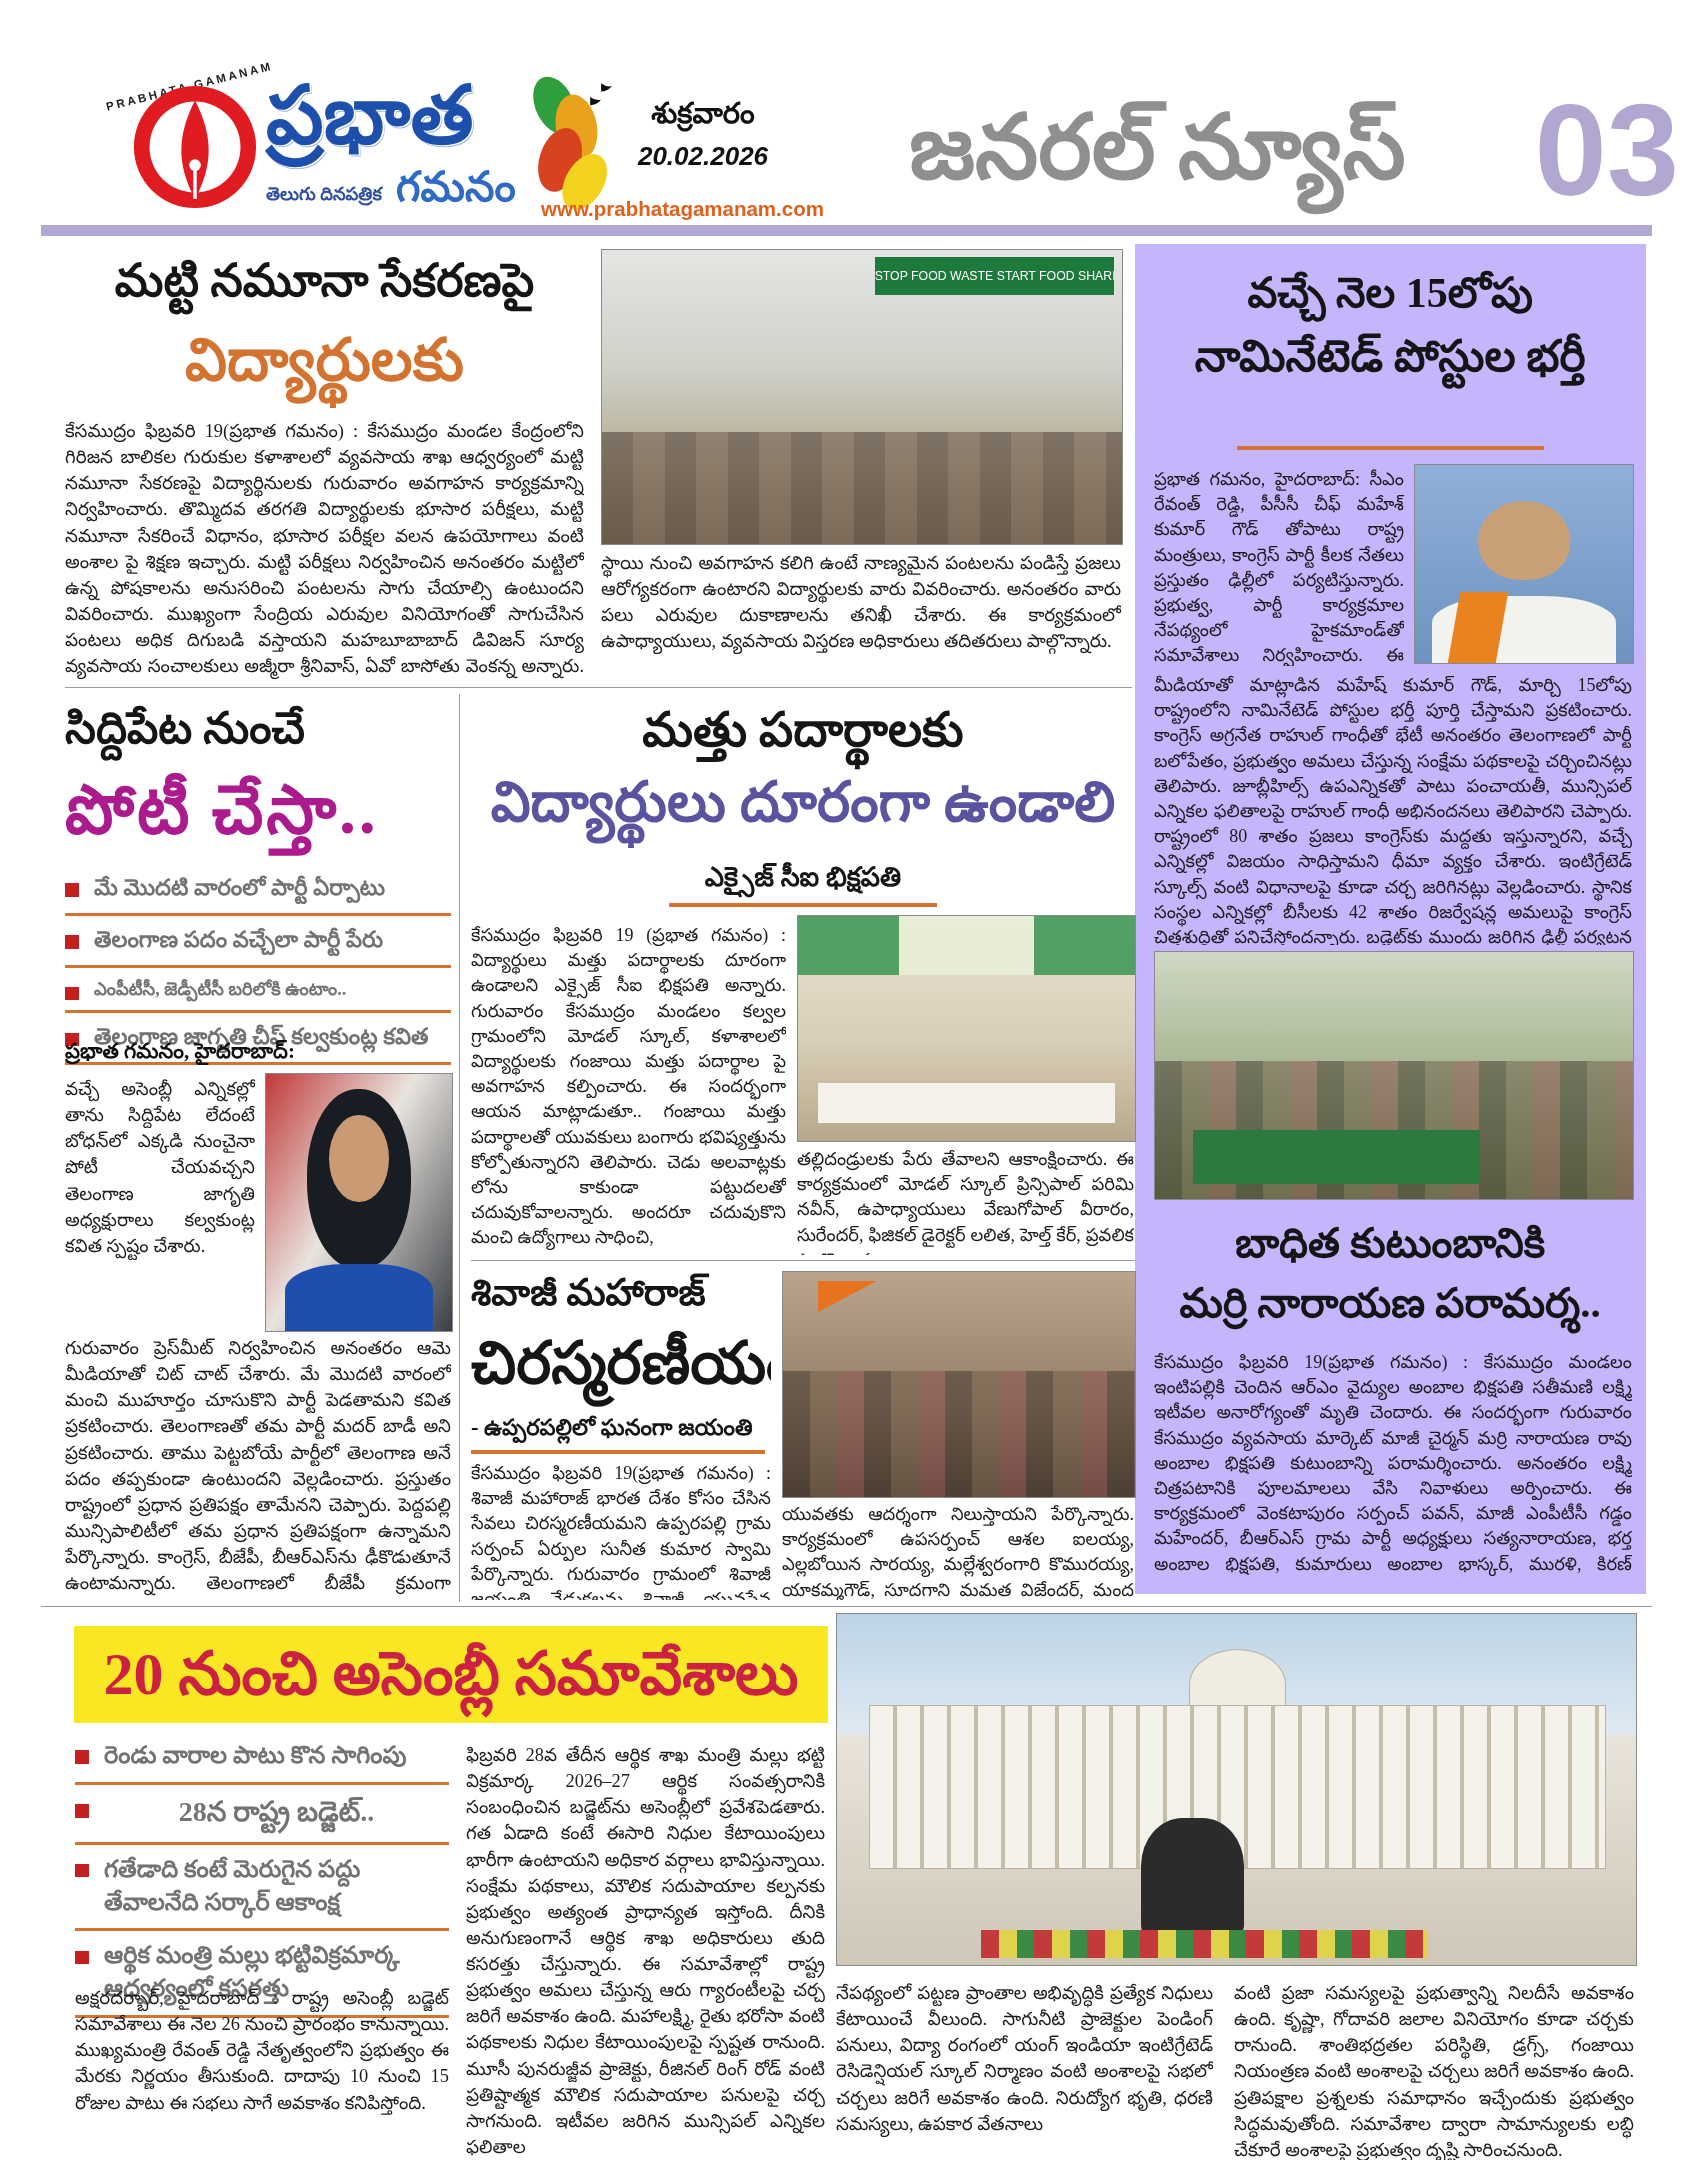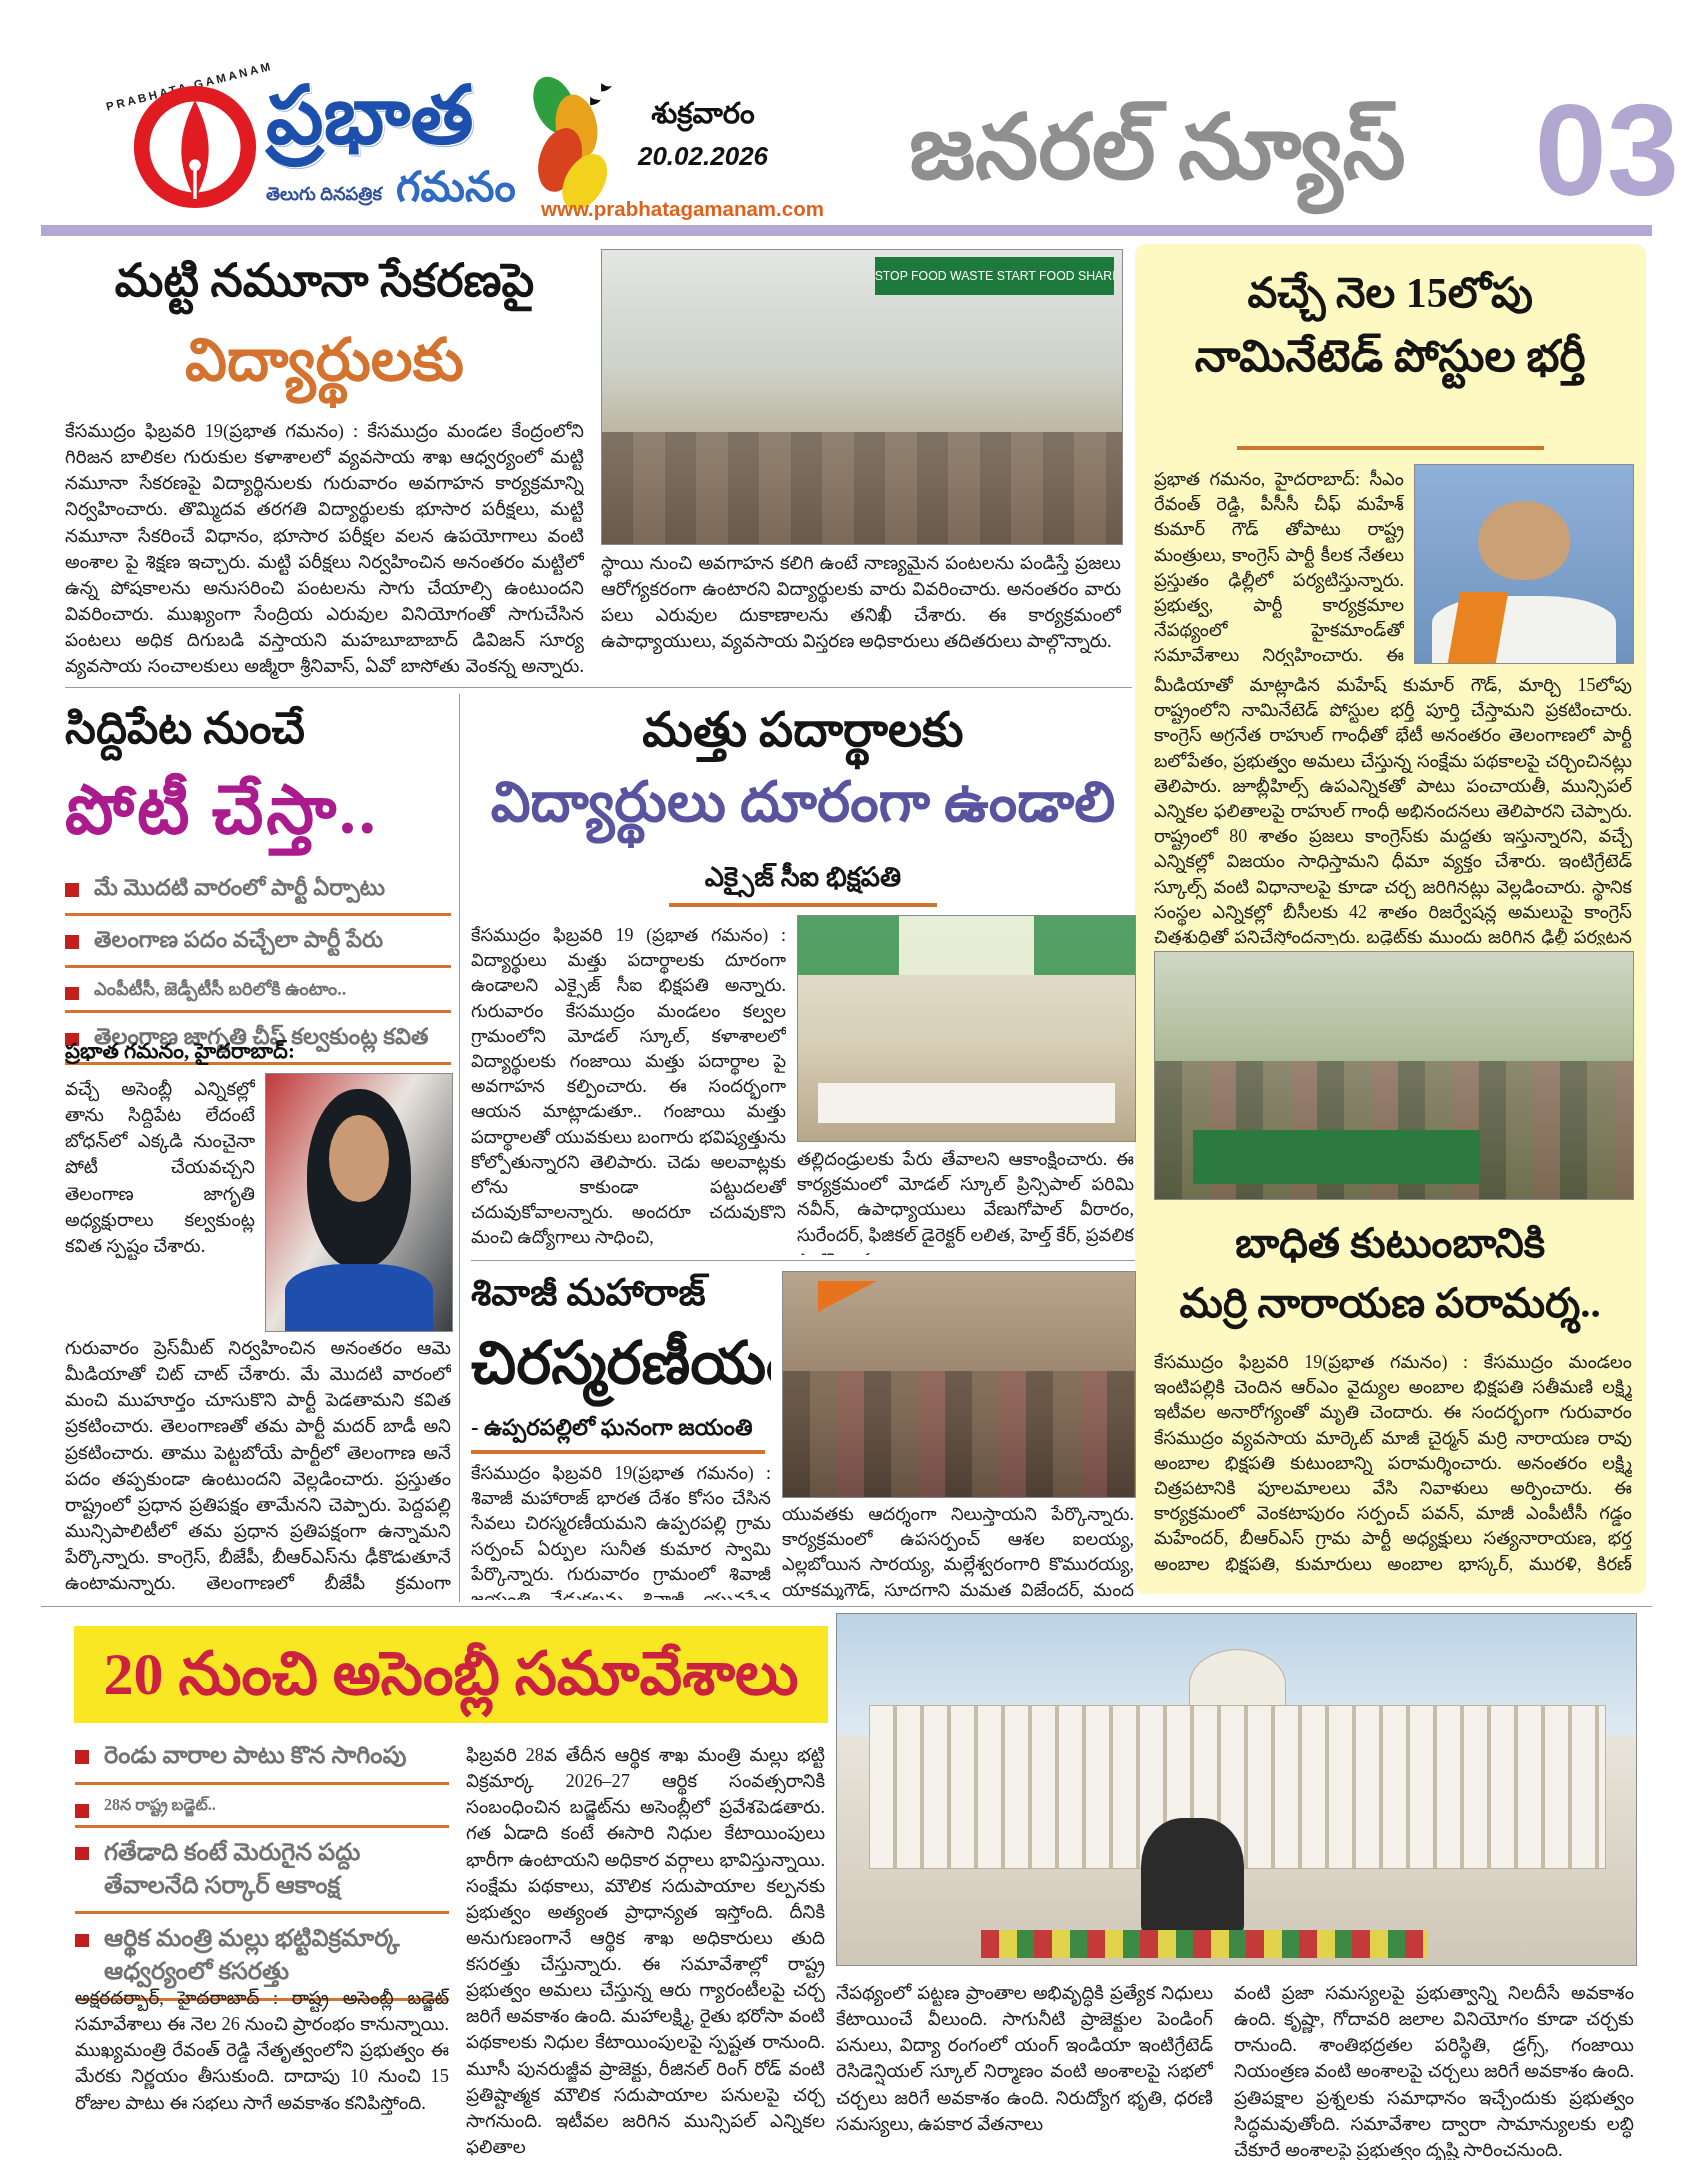--- a/index.html
+++ b/index.html
@@ -46,21 +46,21 @@
   .dateline{font-weight:bold;font-size:21px;color:#111;}
   .subhead{font-weight:bold;color:#161616;}
   .orange-rule{background:#d4722f;height:4.1px;}
 
   
   .bullet-item{position:relative;padding-left:29px;font-weight:bold;color:#737373;
                border-bottom:3.4px solid #d4722f;padding-bottom:6.8px;margin-bottom:11px;}
   .bullet-item .sq{position:absolute;left:0;top:8.2px;width:13.7px;height:13.7px;background:#c41f1f;}
 
   
-  .blue-box{left:1135px;top:244px;width:511px;height:1350px;background:#fef9c3;border-radius:10px;}
+  .blue-box{left:1135px;top:244px;width:511px;height:1350px;background:#c4b5fd;}
 
   
   .yellow-banner{left:74px;top:1626px;width:754px;height:97px;background:#f8e722;}
   .yellow-banner .txt{width:100%;text-align:center;font-size:60px;line-height:97px;font-weight:bold;
                       color:#cd2143;white-space:nowrap;}
 
   
   .photo{border:0.7px solid #8a8a8a;overflow:hidden;}
   .ph-classroom{background:linear-gradient(180deg,#e3e6e2 0%,#cfd2c9 40%,#b3a68c 75%,#8e8168 100%);}
   .ph-banner{position:absolute;right:8.2px;top:6.8px;width:46%;height:38px;background:#1d7a3c;color:#fff;
@@ -243,21 +243,21 @@
 
   <div class="abs photo ph-assembly" style="left:836px;top:1613px;width:799px;height:351px;">
     <div class="ph-dome"></div>
     <div class="ph-building"></div>
     <div class="ph-statue"></div>
     <div class="ph-flowers"></div>
   </div>
 
   <div class="abs" style="left:75px;top:1742px;width:374px;">
     <div class="bullet-item" style="font-size:24px;"><span class="sq"></span><span>రెండు వారాల పాటు కొన సాగింపు</span></div>
-    <div class="bullet-item" style="font-size:16px;"><span class="sq"></span><span>28న రాష్ట్ర బడ్జెట్..</span></div>
+    <div class="bullet-item" style="font-size:28px;text-align:center;"><span class="sq"></span><span>28న రాష్ట్ర బడ్జెట్..</span></div>
     <div class="bullet-item" style="font-size:24px;"><span class="sq"></span><span>గతేడాది కంటే మెరుగైన పద్దు తేవాలనేది సర్కార్ ఆకాంక్ష</span></div>
     <div class="bullet-item" style="font-size:24px;"><span class="sq"></span><span>ఆర్థిక మంత్రి మల్లు భట్టివిక్రమార్క ఆధ్వర్యంలో కసరత్తు</span></div>
   </div>
 
   <div class="abs jt clip body-text" style="left:75px;top:1985px;width:374px;height:175px;">అక్షరదర్బార్, హైదరాబాద్ : రాష్ట్ర అసెంబ్లీ బడ్జెట్ సమావేశాలు ఈ నెల 26 నుంచి ప్రారంభం కానున్నాయి. ముఖ్యమంత్రి రేవంత్ రెడ్డి నేతృత్వంలోని ప్రభుత్వం ఈ మేరకు నిర్ణయం తీసుకుంది. దాదాపు 10 నుంచి 15 రోజుల పాటు ఈ సభలు సాగే అవకాశం కనిపిస్తోంది.</div>
   <div class="abs jt clip body-text" style="left:466px;top:1742px;width:359px;height:418px;">ఫిబ్రవరి 28వ తేదీన ఆర్థిక శాఖ మంత్రి మల్లు భట్టి విక్రమార్క 2026–27 ఆర్థిక సంవత్సరానికి సంబంధించిన బడ్జెట్‌ను అసెంబ్లీలో ప్రవేశపెడతారు. గత ఏడాది కంటే ఈసారి నిధుల కేటాయింపులు భారీగా ఉంటాయని అధికార వర్గాలు భావిస్తున్నాయి. సంక్షేమ పథకాలు, మౌలిక సదుపాయాల కల్పనకు ప్రభుత్వం అత్యంత ప్రాధాన్యత ఇస్తోంది. దీనికి అనుగుణంగానే ఆర్థిక శాఖ అధికారులు తుది కసరత్తు చేస్తున్నారు. ఈ సమావేశాల్లో రాష్ట్ర ప్రభుత్వం అమలు చేస్తున్న ఆరు గ్యారంటీలపై చర్చ జరిగే అవకాశం ఉంది. మహాలక్ష్మి, రైతు భరోసా వంటి పథకాలకు నిధుల కేటాయింపులపై స్పష్టత రానుంది. మూసీ పునరుజ్జీవ ప్రాజెక్టు, రీజినల్ రింగ్ రోడ్ వంటి ప్రతిష్టాత్మక మౌలిక సదుపాయాల పనులపై చర్చ సాగనుంది. ఇటీవల జరిగిన మున్సిపల్ ఎన్నికల ఫలితాల</div>
   <div class="abs jt clip body-text" style="left:836px;top:1980px;width:377px;height:180px;">నేపథ్యంలో పట్టణ ప్రాంతాల అభివృద్ధికి ప్రత్యేక నిధులు కేటాయించే వీలుంది. సాగునీటి ప్రాజెక్టుల పెండింగ్ పనులు, విద్యా రంగంలో యంగ్ ఇండియా ఇంటిగ్రేటెడ్ రెసిడెన్షియల్ స్కూల్ నిర్మాణం వంటి అంశాలపై సభలో చర్చలు జరిగే అవకాశం ఉంది. నిరుద్యోగ భృతి, ధరణి సమస్యలు, ఉపకార వేతనాలు</div>
   <div class="abs jt clip body-text" style="left:1234px;top:1980px;width:400px;height:180px;">వంటి ప్రజా సమస్యలపై ప్రభుత్వాన్ని నిలదీసే అవకాశం ఉంది. కృష్ణా, గోదావరి జలాల వినియోగం కూడా చర్చకు రానుంది. శాంతిభద్రతల పరిస్థితి, డ్రగ్స్, గంజాయి నియంత్రణ వంటి అంశాలపై చర్చలు జరిగే అవకాశం ఉంది. ప్రతిపక్షాల ప్రశ్నలకు సమాధానం ఇచ్చేందుకు ప్రభుత్వం సిద్ధమవుతోంది. సమావేశాల ద్వారా సామాన్యులకు లబ్ధి చేకూరే అంశాలపై ప్రభుత్వం దృష్టి సారించనుంది.</div>
 
 </div>

